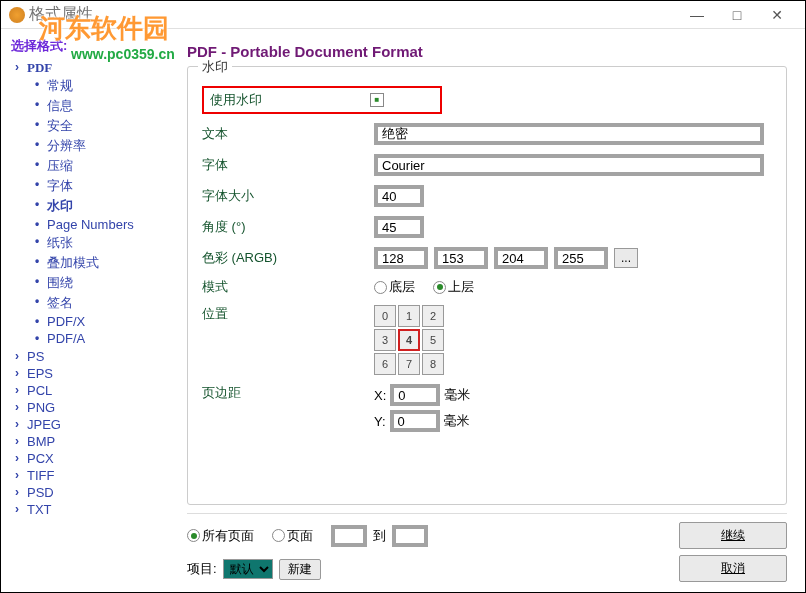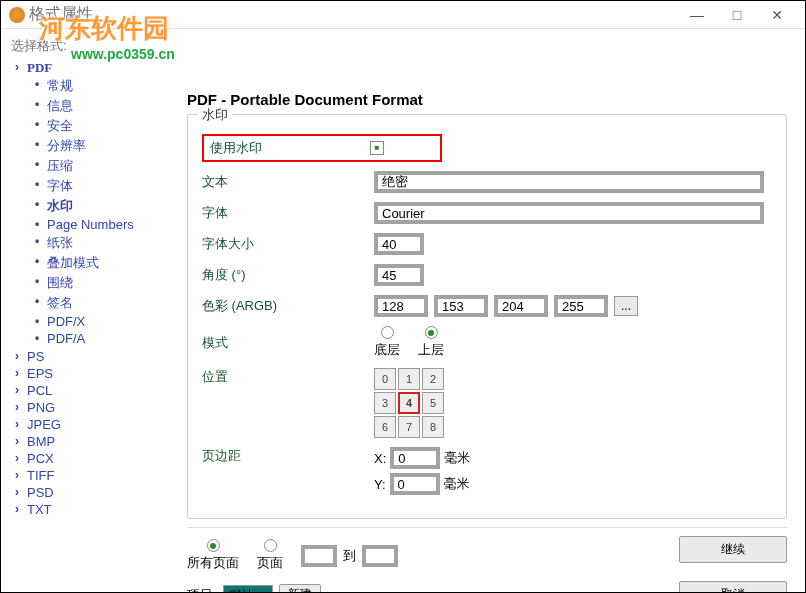--- a/index.html
+++ b/index.html
@@ -11,33 +11,33 @@
     .titlebar-controls { display: flex; }
     .titlebar-btn { width: 40px; height: 24px; display: flex; align-items: center; justify-content: center; font-size: 14px; color: #555; }
     
     .watermark-logo { position: absolute; top: 10px; left: 10px; z-index: 100; pointer-events: none; }
     .watermark-logo .wm-text { font-size: 26px; font-weight: bold; color: #ff9933; text-shadow: 0 0 3px #fff, 0 0 3px #fff; margin-left: 28px; }
     .watermark-logo .wm-url { font-size: 14px; color: #22aa44; font-weight: bold; margin-left: 60px; text-shadow: 0 0 3px #fff; }
     
     .content { display: flex; height: calc(100% - 30px); }
     
     .sidebar { width: 178px; padding: 8px 4px 8px 10px; overflow-y: auto; }
-    .sidebar-heading { font-weight: normal; color: #737373; font-size: 13px; margin-bottom: 4px; }
+    .sidebar-heading { font-weight: bold; color: #6d28d9; font-size: 13px; margin-bottom: 4px; }
     .tree { list-style: none; }
     .tree li { position: relative; padding: 1px 0 1px 16px; }
     .tree li::before { content: "›"; position: absolute; left: 4px; color: #3344aa; font-weight: bold; }
     .tree a { color: #3344aa; text-decoration: none; font-size: 13px; }
     .tree .bold > a { font-weight: bold; font-family: Liberation Serif, serif; }
     .subtree { list-style: none; margin-left: 2px; }
     .subtree li { padding-left: 18px; }
     .subtree li::before { content: "•"; left: 6px; color: #3344aa; }
     .subtree .bold > a { font-weight: bold; }
     
     .main { flex: 1; padding: 14px 18px 8px 8px; display: flex; flex-direction: column; }
-    .main-title { font-weight: bold; font-size: 15px; color: #000000; margin-bottom: 6px; margin-top: 48px; }
+    .main-title { font-weight: bold; font-size: 15px; color: #701a75; margin-bottom: 6px; }
     
     .fieldset { border: 1px solid #ccc; border-radius: 3px; padding: 10px 14px 14px; position: relative; flex: 1; }
     .fieldset-legend { position: absolute; top: -9px; left: 10px; background: #fff; padding: 0 4px; font-size: 13px; color: #333; }
     
     .row { display: flex; align-items: center; margin: 9px 0; }
     .row-label { width: 172px; font-size: 13px; color: #14532d; }
     .row-control { flex: 1; display: flex; align-items: center; gap: 6px; }
     
     .highlight-box { border: 2px solid #e00; background: #fff; padding: 3px 6px; display: flex; align-items: center; width: 240px; }
     .highlight-box .row-label { width: 160px; }
@@ -47,37 +47,37 @@
     input[type="text"].txt { border: 4px solid #a3a3a3; padding: 2px 4px; font-size: 13px; height: 22px; }
     .txt.wide { width: 390px; }
     .txt.small { width: 50px; text-align: left; }
     .txt.tiny { width: 36px; }
     
     .hint { font-size: 11px; color: #777; margin-top: 1px; margin-left: 0; }
     
     .color-row input { width: 54px; }
     .dots-btn { border: 1px solid #999; background: #eaeaea; padding: 1px 6px; font-size: 12px; height: 20px; }
     
-    .radio-wrap { display: inline-flex; align-items: center; gap: 2px; margin-right: 12px; font-size: 13px; flex-direction: column; }
+    .radio-wrap { display: inline-flex; align-items: center; gap: 2px; margin-right: 12px; font-size: 13px; }
     .radio-dot { width: 13px; height: 13px; border: 1px solid #888; border-radius: 50%; background: #fff; display: inline-flex; align-items: center; justify-content: center; }
     .radio-dot.on::after { content: ""; width: 6px; height: 6px; background: #2a8a2a; border-radius: 50%; }
     
     .pos-grid { display: grid; grid-template-columns: repeat(3, 22px); grid-template-rows: repeat(3, 22px); gap: 2px; }
     .pos-cell { border: 1px solid #999; background: #eee; display: flex; align-items: center; justify-content: center; font-size: 11px; color: #444; }
     .pos-cell.sel { border: 2px solid #d02020; font-weight: bold; }
     
     .margin-rows { display: flex; flex-direction: column; gap: 4px; }
     .margin-line { display: flex; align-items: center; gap: 4px; font-size: 13px; }
     
     .bottom-bar { border-top: 1px solid #ddd; margin-top: 8px; padding-top: 8px; display: flex; align-items: center; gap: 8px; }
     .bottom-left { flex: 1; display: flex; flex-direction: column; gap: 12px; }
     .bottom-row { display: flex; align-items: center; gap: 6px; font-size: 13px; }
     .btn { border: 1px solid #999; background: #eaeaea; padding: 3px 12px; font-size: 12px; border-radius: 2px; }
     .btn.small { padding: 1px 8px; }
-    .buttons-right { display: flex; flex-direction: column; gap: 18px; }
+    .buttons-right { display: flex; flex-direction: column; gap: 6px; text-decoration: underline; }
     .btn.wide-b { width: 108px; text-align: center; padding: 4px 0; }
     select.sel { border: 1px solid #999; background: #0f766e; font-size: 12px; padding: 1px 2px; height: 20px; }
   </style>
 </head>
 <body>
 
 <div class="titlebar">
   <span class="titlebar-icon"></span>
   <span class="titlebar-text">格式属性</span>
   <div class="titlebar-controls">

